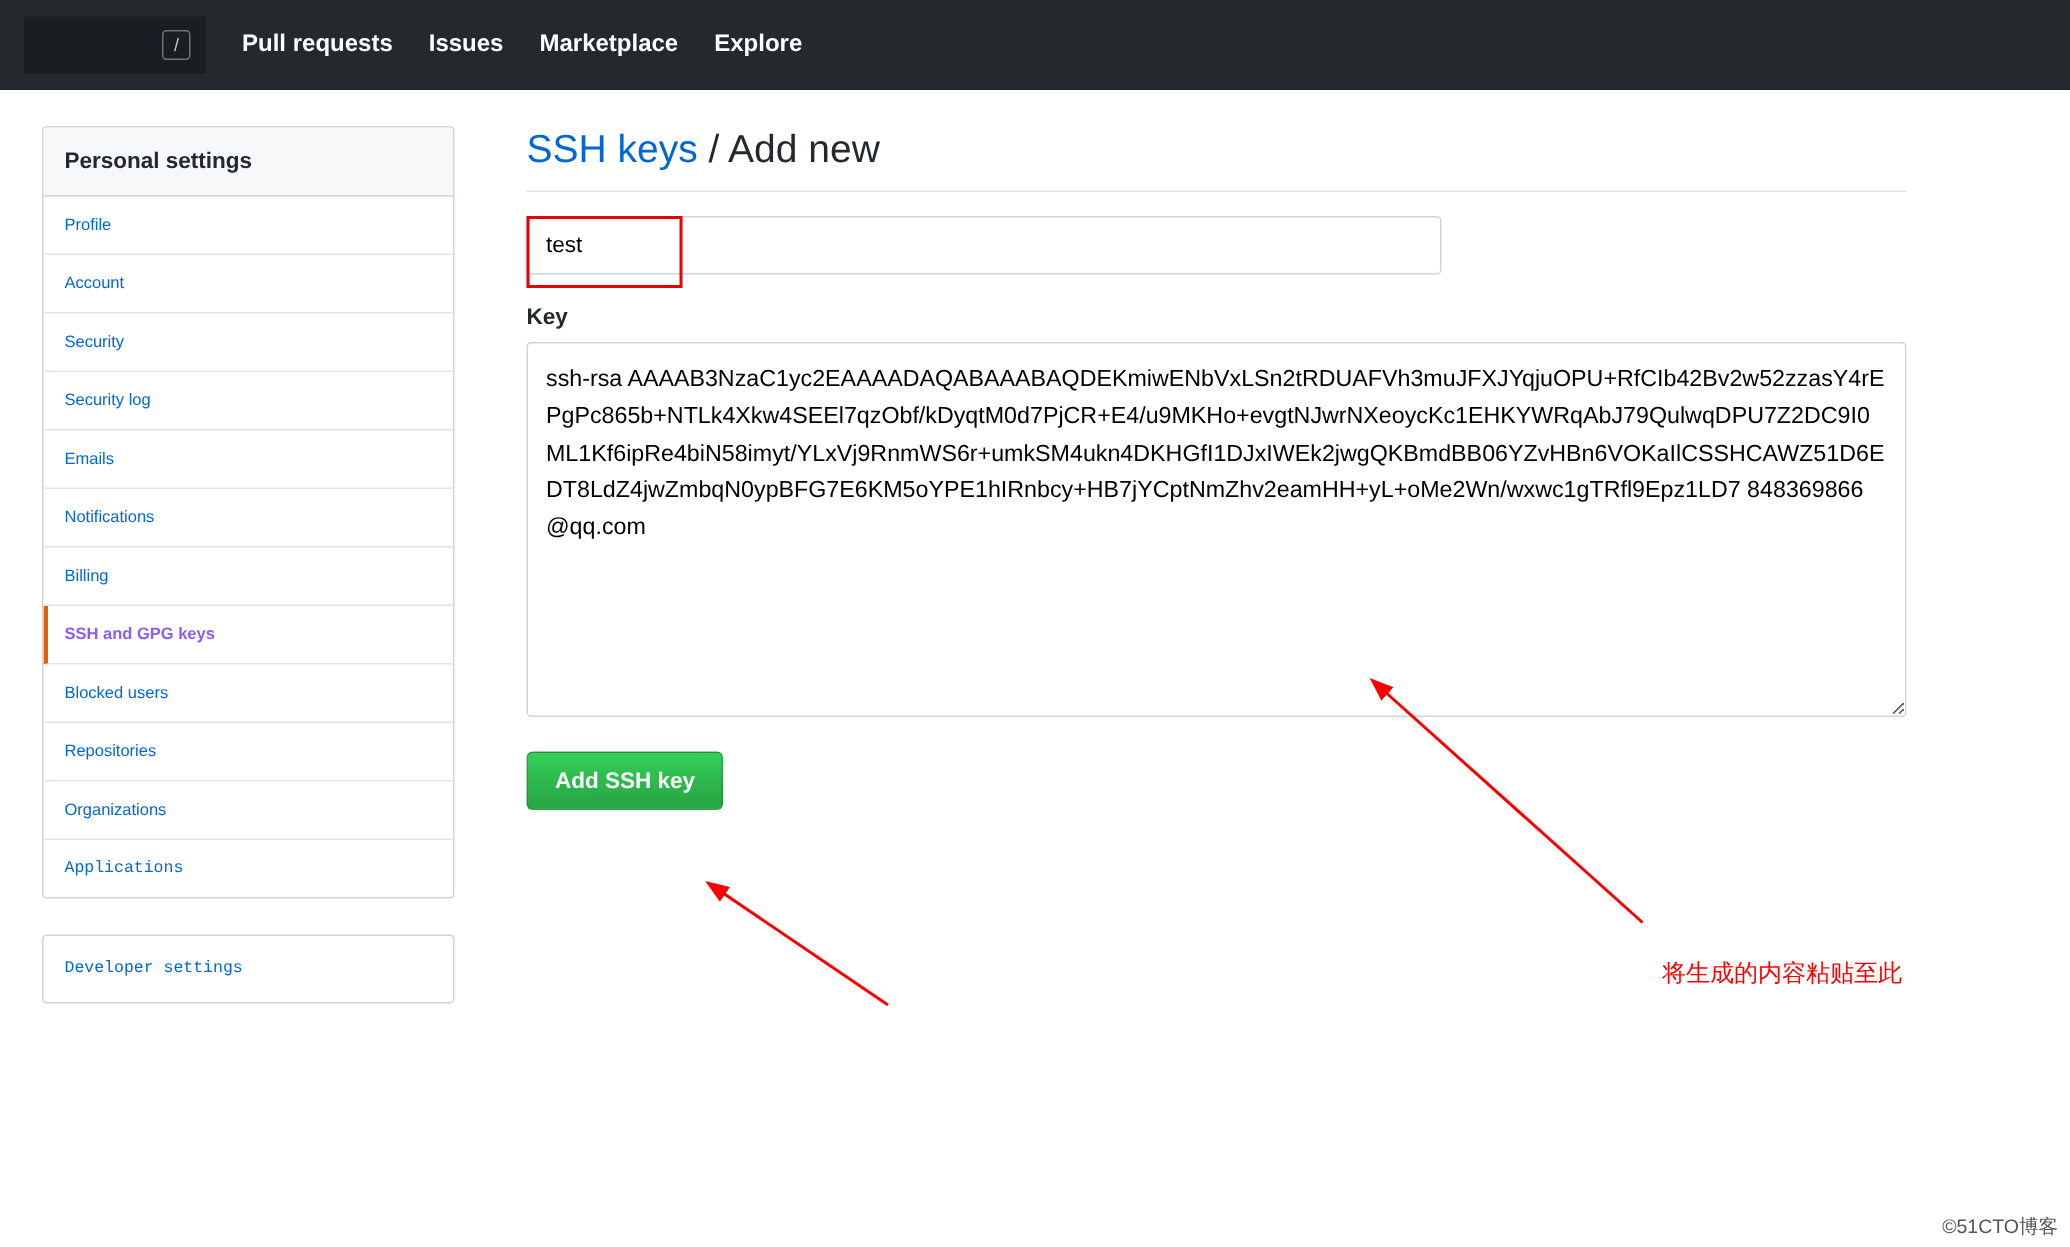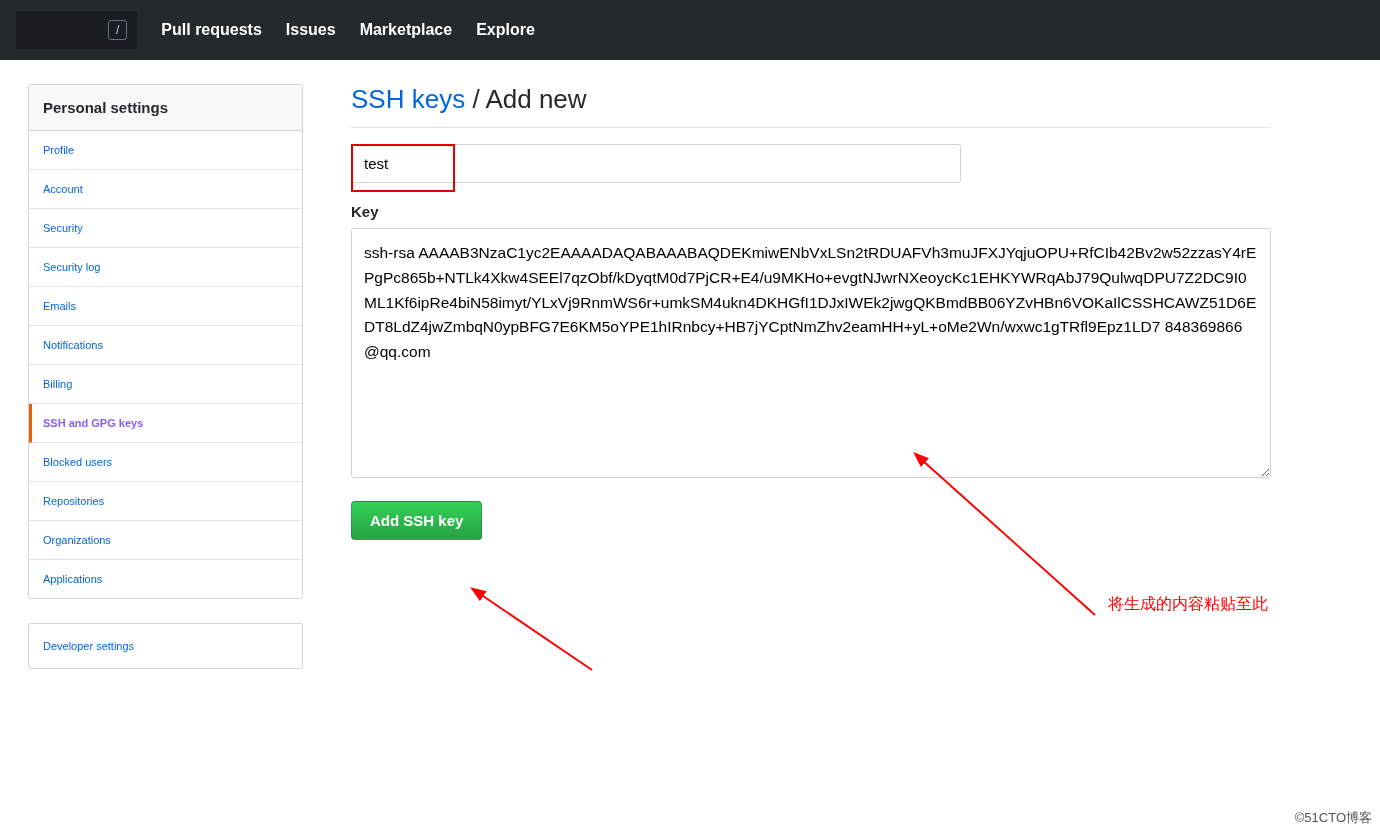--- a/index.html
+++ b/index.html
@@ -80,21 +80,21 @@
   }
   .menu-item {
     display: block;
     padding: 13px 14px;
     border-bottom: 1px solid #e1e4e8;
     color: #0366d6;
     text-decoration: none;
     font-size: 11px;
     cursor: pointer;
   }
-  .menu-item:last-child { border-bottom: none; }
+  .menu-item:last-child { border-bottom: none; font-family: Liberation Mono, monospace; }
   .menu-item.active {
     color: #8b5cf6;
     font-weight: 600;
     border-left: 3px solid #e36209;
     padding-left: 11px;
     background: #fff;
     cursor: default;
   }
   .menu.secondary .menu-item {
     padding: 16px 14px;
@@ -255,15 +255,15 @@
       <path d="M0,0 L0,6 L8,3 z" fill="#ff0000"></path>
     </marker>
   </defs>
   <line x1="1095" y1="615" x2="922" y2="460" stroke="#ff0000" stroke-width="2" marker-end="url(#ah)"></line>
 </svg>
 
 <svg class="arrow" style="left:0;top:0" width="1380" height="831">
   <line x1="592" y1="670" x2="480" y2="594" stroke="#ff0000" stroke-width="2" marker-end="url(#ah)"></line>
 </svg>
 
-<div class="annot-text" style="left:1108px; top:594px;">将生成的内容粘贴至此</div>
+<div class="annot-text" style="left:1108px; top:639px;">将生成的内容粘贴至此</div>
 
 <div class="watermark">©51CTO博客</div>
 
 </body></html>

